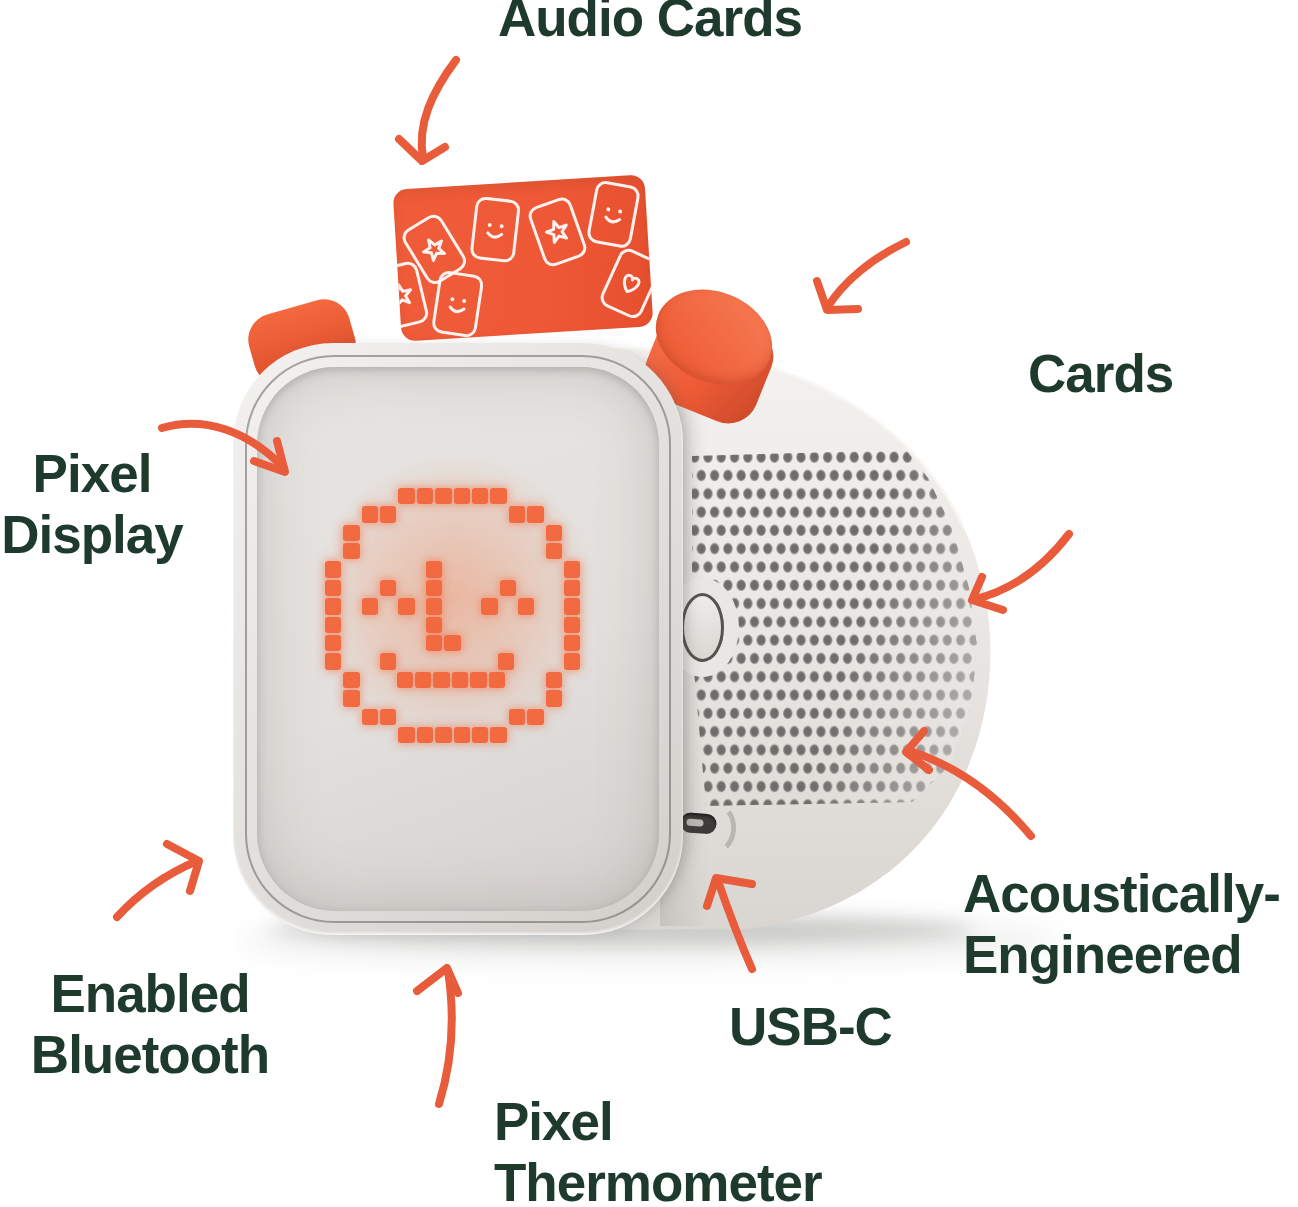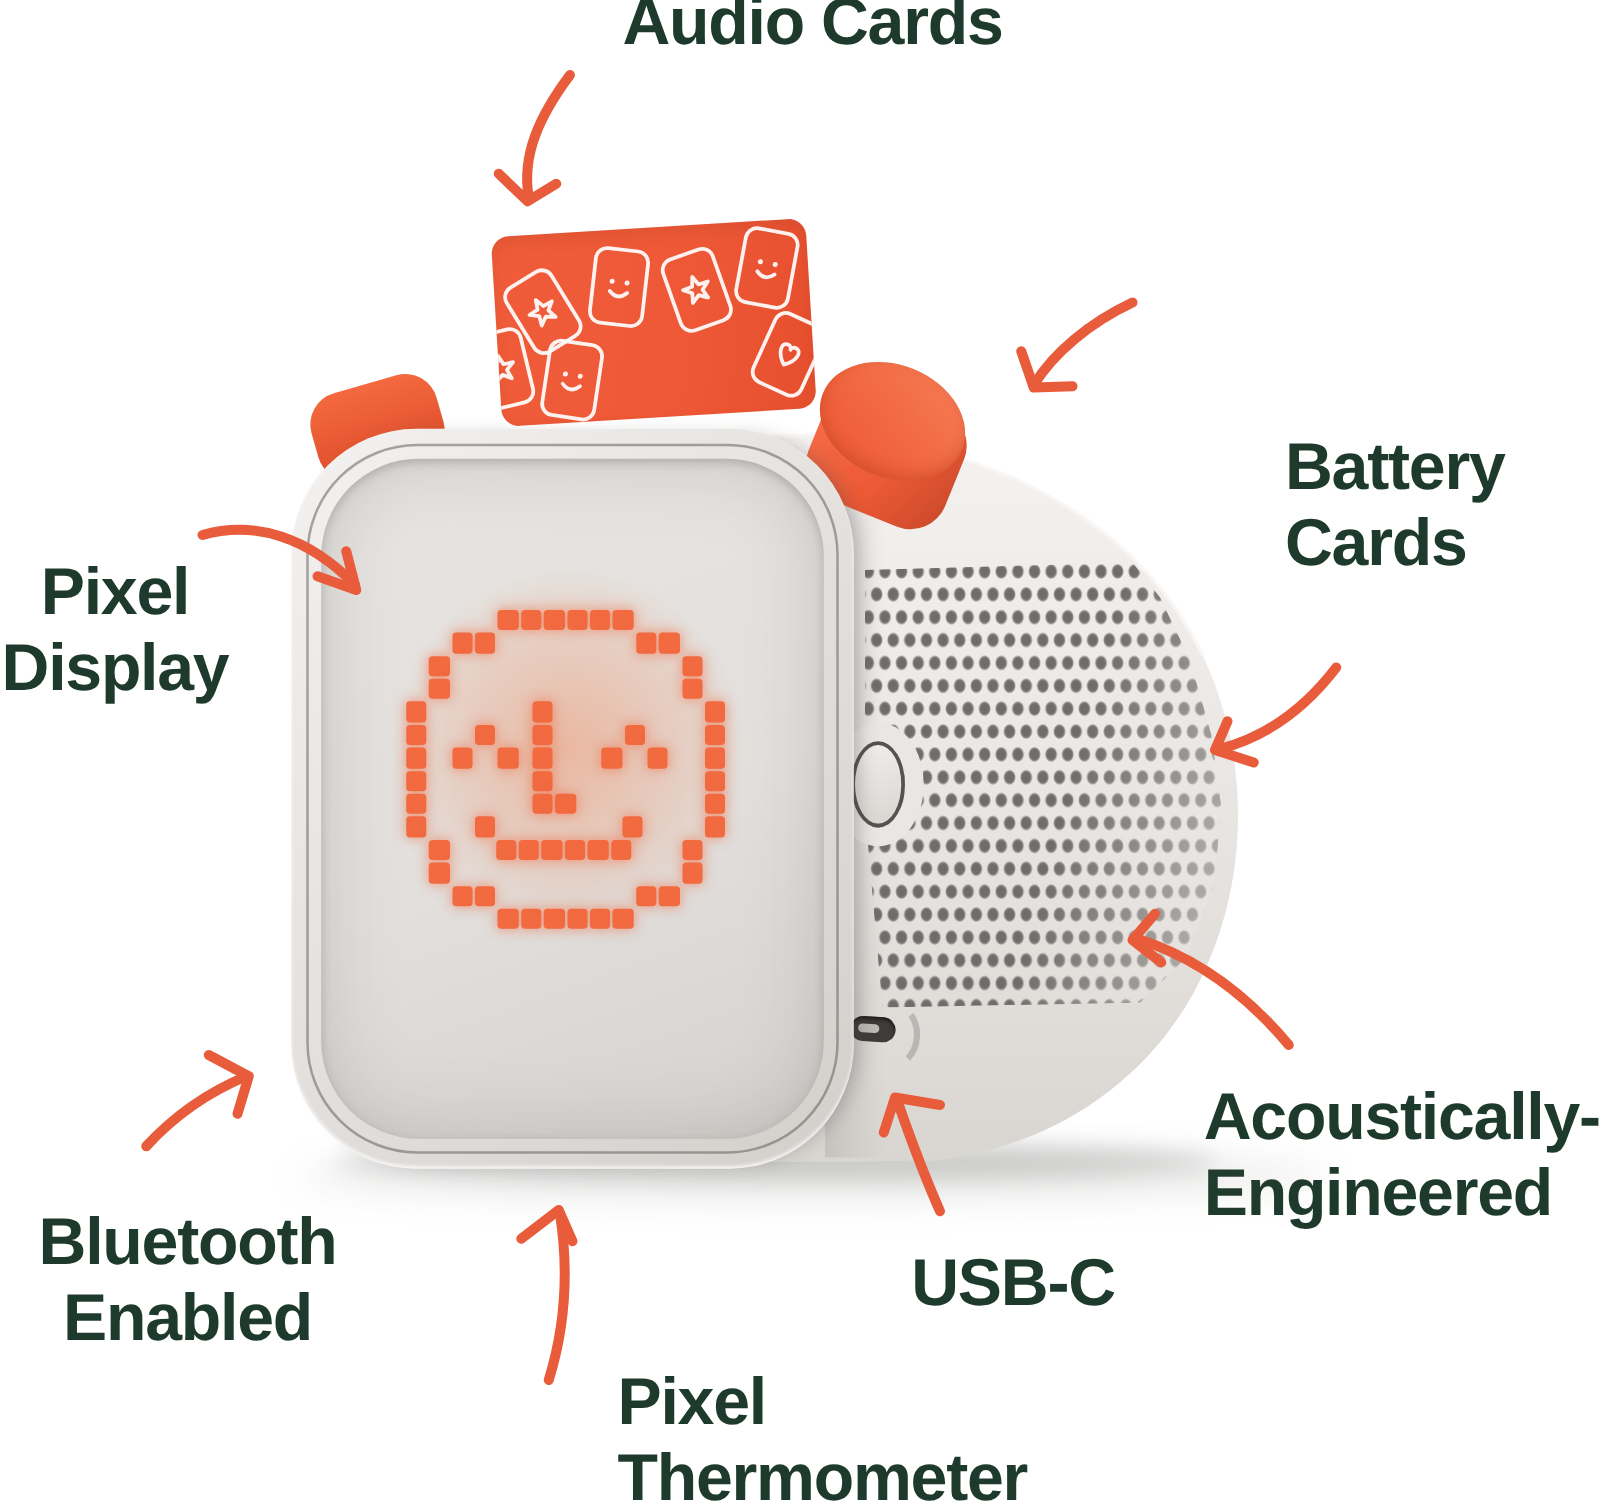--- a/index.html
+++ b/index.html
@@ -314,30 +314,29 @@
       <path class="arrow" d="M 707,906 L 716,878 L 752,884"></path>
     </g>
     <g>
       <path class="arrow" d="M 1031,836 C 1001,800 963,768 910,751"></path>
       <path class="arrow" d="M 924,731 L 906,752 L 929,770"></path>
     </g>
   </svg>
 
   <div id="lbl-audio" class="label center">Audio Cards</div>
   <div id="lbl-battery" class="label">
-    <div>Battery</div>
     <div>Cards</div>
   </div>
   <div id="lbl-pixel" class="label center">
     <div>Pixel</div>
     <div>Display</div>
   </div>
   <div id="lbl-bluetooth" class="label center">
+    <div>Enabled</div>
     <div>Bluetooth</div>
-    <div>Enabled</div>
   </div>
   <div id="lbl-thermo" class="label">
     <div>Pixel</div>
     <div>Thermometer</div>
   </div>
   <div id="lbl-usb" class="label">USB-C</div>
   <div id="lbl-acoustic" class="label">
     <div>Acoustically-</div>
     <div>Engineered</div>
   </div>

